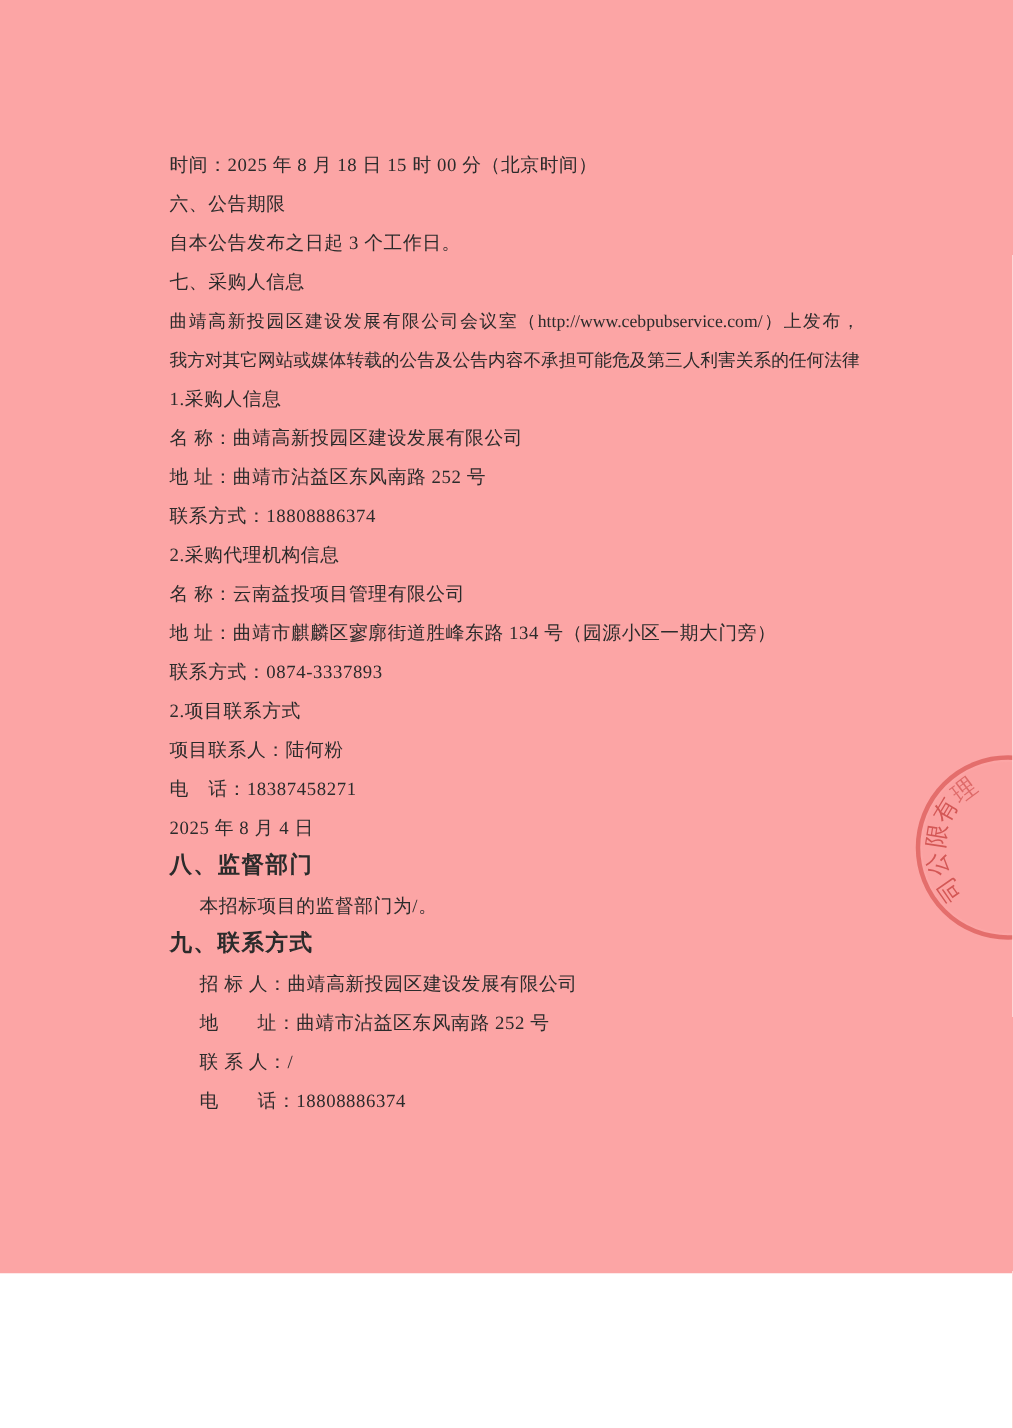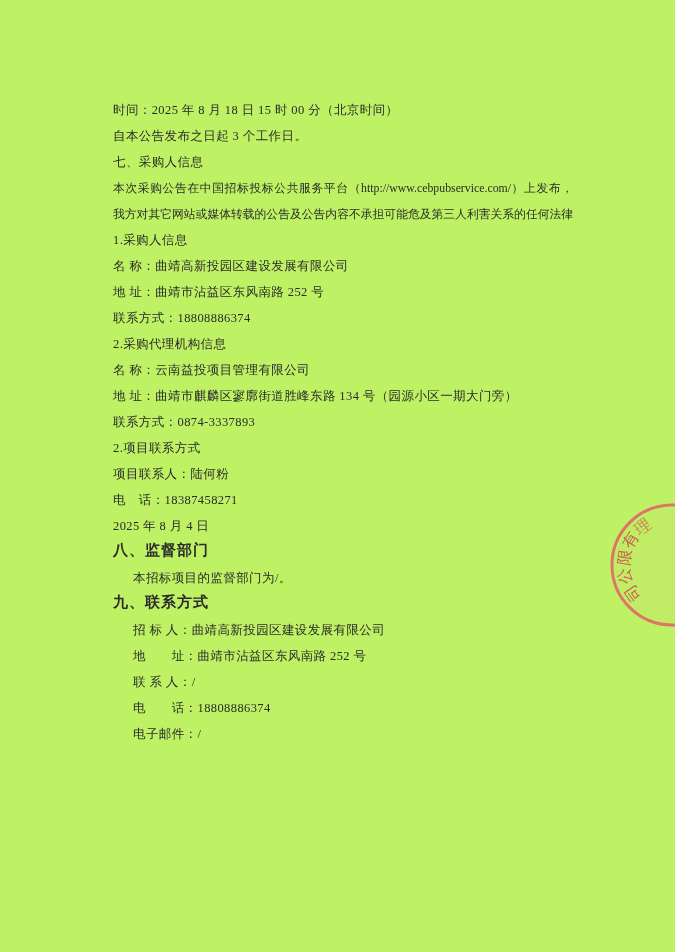--- a/index.html
+++ b/index.html
@@ -1,20 +1,20 @@
 <!DOCTYPE html>
 <html><head>
 <meta charset="utf-8">
 <style>
   html, body { margin: 0; padding: 0; background: #ffffff; }
   .page {
     position: relative;
     width: 675px;
-    height: 952px;
-    background: #bef264;
+    height: 849px;
+    background: #fca5a5;
     overflow: hidden;
     font-family: "Liberation Serif", "DejaVu Serif", serif;
     color: #2b2b2b;
   }
   .content {
     position: absolute;
     left: 113px;
     top: 97px;
     width: 460px;
   }
@@ -54,44 +54,44 @@
     font-size: 16px;
   }
 </style>
 </head>
 <body>
 
 <div class="page">
 
   <div class="content" id="doc-lines">
       <p class="normal">时间：2025 年 8 月 18 日 15 时 00 分（北京时间）</p>
+      <p class="normal">六、公告期限</p>
       <p class="normal">自本公告发布之日起 3 个工作日。</p>
       <p class="normal">七、采购人信息</p>
-      <p class="jline">本次采购公告在中国招标投标公共服务平台（http://www.cebpubservice.com/）上发布，</p>
+      <p class="jline">曲靖高新投园区建设发展有限公司会议室（http://www.cebpubservice.com/）上发布，</p>
       <p class="jline">我方对其它网站或媒体转载的公告及公告内容不承担可能危及第三人利害关系的任何法律</p>
       <p class="normal">1.采购人信息</p>
       <p class="normal">名 称：曲靖高新投园区建设发展有限公司</p>
       <p class="normal">地 址：曲靖市沾益区东风南路 252 号</p>
       <p class="normal">联系方式：18808886374</p>
       <p class="normal">2.采购代理机构信息</p>
       <p class="normal">名 称：云南益投项目管理有限公司</p>
       <p class="normal">地 址：曲靖市麒麟区寥廓街道胜峰东路 134 号（园源小区一期大门旁）</p>
       <p class="normal">联系方式：0874-3337893</p>
       <p class="normal">2.项目联系方式</p>
       <p class="normal">项目联系人：陆何粉</p>
       <p class="normal">电　话：18387458271</p>
       <p class="normal">2025 年 8 月 4 日</p>
       <p class="heading">八、监督部门</p>
       <p class="indent">本招标项目的监督部门为/。</p>
       <p class="heading">九、联系方式</p>
       <p class="indent">招 标 人：曲靖高新投园区建设发展有限公司</p>
       <p class="indent">地　　址：曲靖市沾益区东风南路 252 号</p>
       <p class="indent">联 系 人：/</p>
       <p class="indent">电　　话：18808886374</p>
-      <p class="indent">电子邮件：/</p>
     </div>
 
   <svg class="stamp-svg" width="675" height="952" viewBox="0 0 675 952" xmlns="http://www.w3.org/2000/svg">
     <circle cx="672" cy="565" r="57" fill="rgba(230,120,118,0.05)"></circle>
     <circle cx="672" cy="565" r="60" fill="none" stroke-width="3" stroke="#e16967"></circle>
     <text text-anchor="middle" transform="translate(646,531) rotate(-37)" opacity="0.75" fill="#cf4f4d">理</text>
     <text text-anchor="middle" transform="translate(635,543) rotate(-59)" fill="#cf4f4d">有</text>
     <text text-anchor="middle" transform="translate(630,558) rotate(-81)" fill="#cf4f4d">限</text>
     <text text-anchor="middle" transform="translate(630,575) rotate(-103)" fill="#cf4f4d">公</text>
     <text text-anchor="middle" transform="translate(637,590) rotate(-125)" fill="#cf4f4d">司</text>

